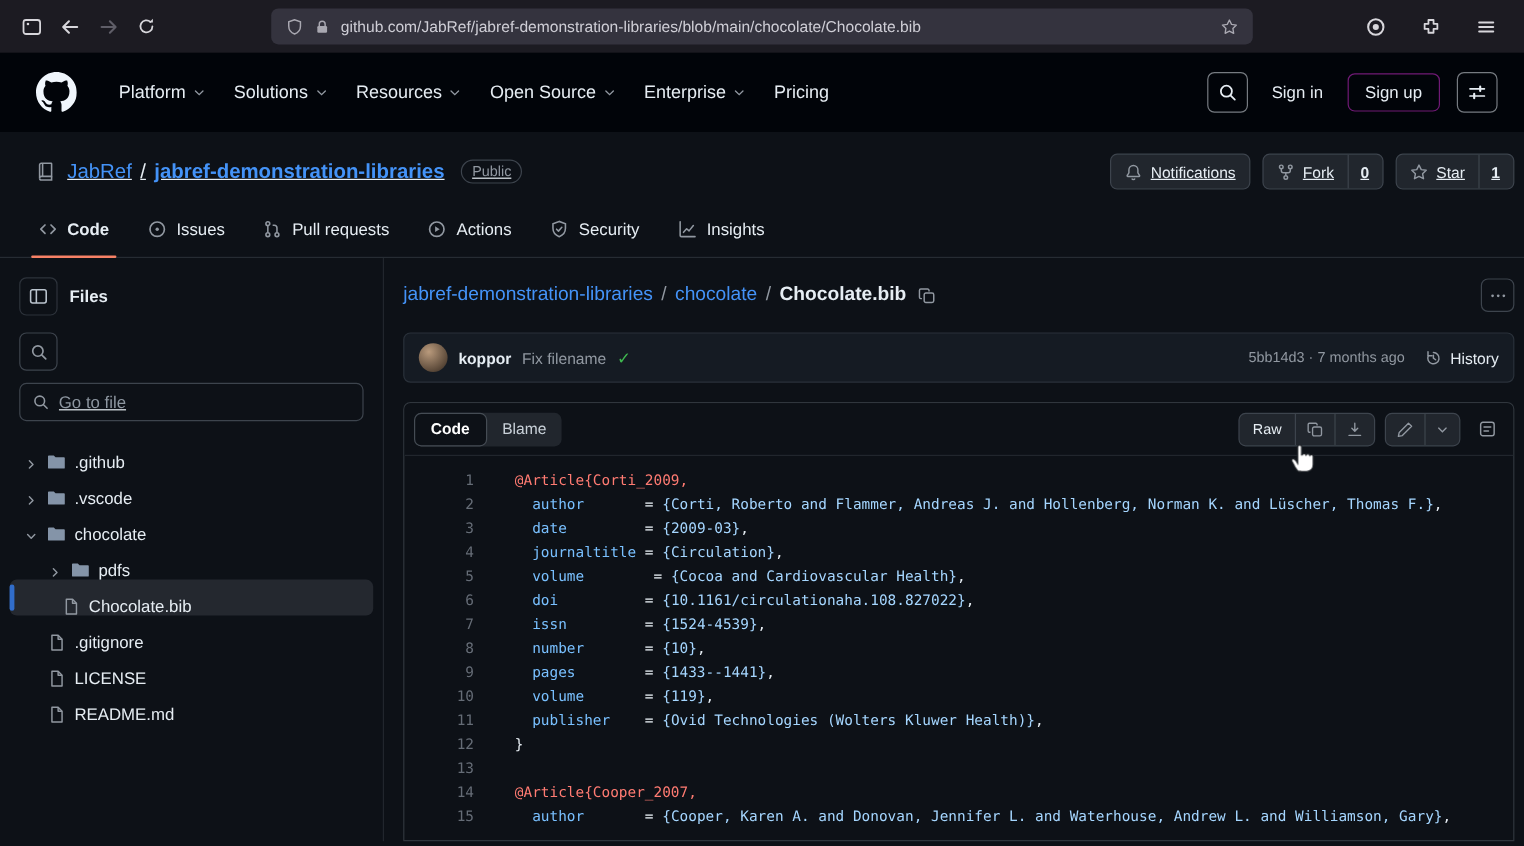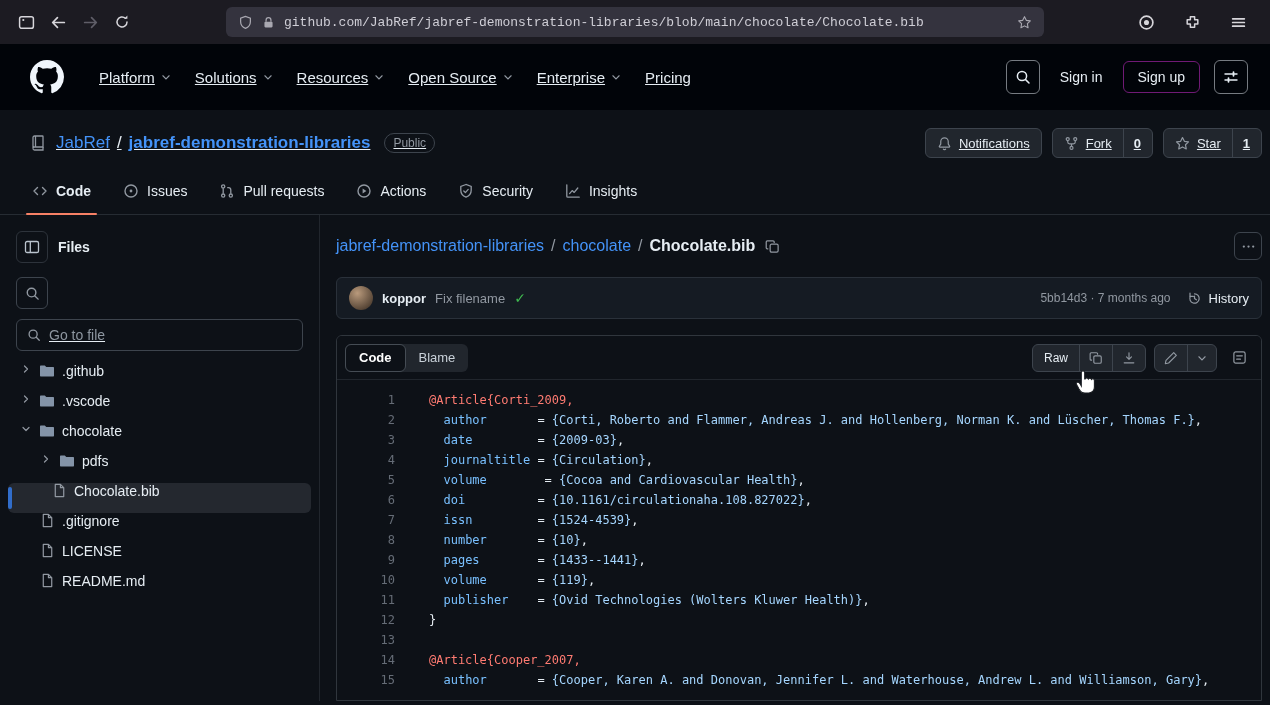--- a/index.html
+++ b/index.html
@@ -11,27 +11,27 @@
   }
   svg { display:block; }
 
   
   .browser { height:44px; background:#1c1b22; display:flex; align-items:center; padding:0 10px; }
   .b-btn { width:32px; height:32px; border-radius:4px; display:flex; align-items:center; justify-content:center; color:#d7d6db; flex-shrink:0; }
   .b-btn.disabled { color:#5f5e68; }
   .urlbar { margin-left:88px; width:818px; height:30px; background:#34333e; border-radius:6px;
             display:flex; align-items:center; gap:9px; padding:0 12px; }
   .urlbar .u-icon { color:#a9a8b1; flex-shrink:0; }
-  .url-text { flex:1; color:#cfced6; font-size:13px; white-space:nowrap; overflow:hidden;font-family:Liberation Mono, monospace; }
+  .url-text { flex:1; color:#cfced6; font-size:13px; white-space:nowrap; overflow:hidden; }
   .browser-right { margin-left:auto; display:flex; align-items:center; gap:14px; padding-right:6px; }
 
   
   .gh-top { height:66px; background:#010409; display:flex; align-items:center; padding:0 22px 0 30px; }
   .gh-logo { color:#f0f6fc; }
-  .gh-nav { display:flex; align-items:flex-end; margin-left:24px; gap:2px;text-decoration:underline; }
+  .gh-nav { display:flex; align-items:flex-end; margin-left:24px; gap:2px; }
   .gh-nav-item { display:flex; align-items:center; gap:6px; padding:8px 11px; font-size:15px; color:#e6edf3; cursor:pointer; }
   .gh-nav-item .caret { color:#9198a1; }
   .gh-top-right { margin-left:auto; display:flex; align-items:center; gap:14px; }
   .icon-btn-outline { width:34px; height:34px; border:1px solid #767b81; border-radius:6px;
                       display:flex; align-items:center; justify-content:center; color:#e6edf3; background:transparent; cursor:pointer; }
   .signin { font-size:14px; color:#e6edf3; padding:6px 6px; cursor:pointer; }
   .signup { font-size:14px; color:#e6edf3; border:1px solid #701a75; border-radius:6px; padding:7px 14px; background:transparent; cursor:pointer; }
 
   
   .repo-head { display:flex; align-items:center; padding:18px 8px 10px 30px; gap:10px;text-decoration:underline; }
@@ -68,21 +68,21 @@
   .branch-btn .caret { margin-left:auto; color:#9198a1; }
   .sq-btn { width:32px; height:32px; background:transparent; border:1px solid #3d444d; border-radius:6px;
             display:flex; align-items:center; justify-content:center; color:#9198a1; cursor:pointer; }
   .goto { height:32px; border:1px solid #3d444d; border-radius:6px; background:#0d1117;
           display:flex; align-items:center; gap:8px; padding:0 10px; margin-bottom:12px; color:#9198a1; }
   .goto input { flex:1; background:transparent; border:none; outline:none; color:#e6edf3; font-size:14px;
                 font-family:"Liberation Sans","DejaVu Sans",sans-serif;text-decoration:underline; }
   .goto input::placeholder { color:#8d96a0; }
 
   .tree { position:relative; margin:0 -8px; }
-  .tree-row { height:30px; display:flex; align-items:flex-start; gap:7px; border-radius:6px; font-size:14px; position:relative; cursor:pointer; }
+  .tree-row { height:30px; display:flex; align-items:flex-end; gap:7px; border-radius:6px; font-size:14px; position:relative; cursor:pointer; }
   .tree-row .chev { color:#9198a1; width:12px; flex-shrink:0; }
   .tree-row .ficon { color:#8494a8; flex-shrink:0; }
   .tree-row .ficon.file { color:#9198a1; }
   .ind-root-folder { padding-left:12px; }
   .ind-sub-folder  { padding-left:32px; }
   .ind-sub-file    { padding-left:44px; }
   .ind-root-file   { padding-left:32px; }
   .tree-row.selected { background:rgba(177,186,196,0.14); }
   .sel-bar { position:absolute; left:0; top:4px; width:4px; height:22px; border-radius:3px; background:#316dca; }
 

